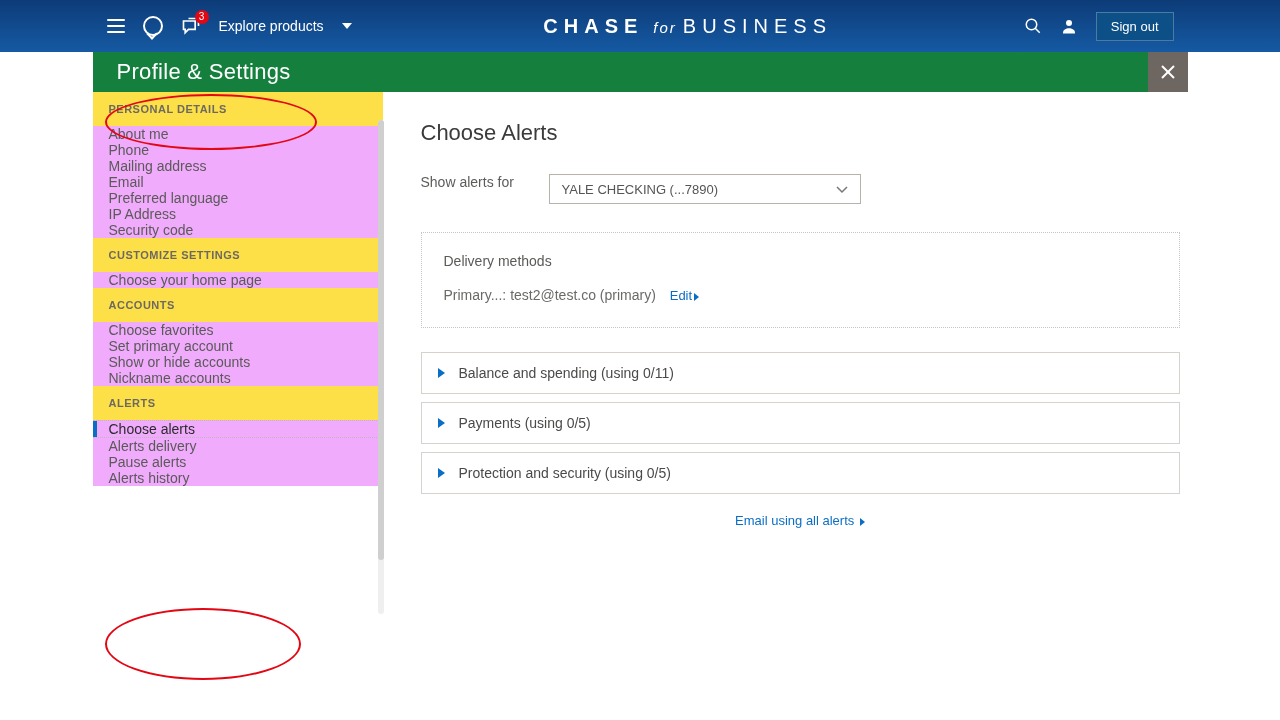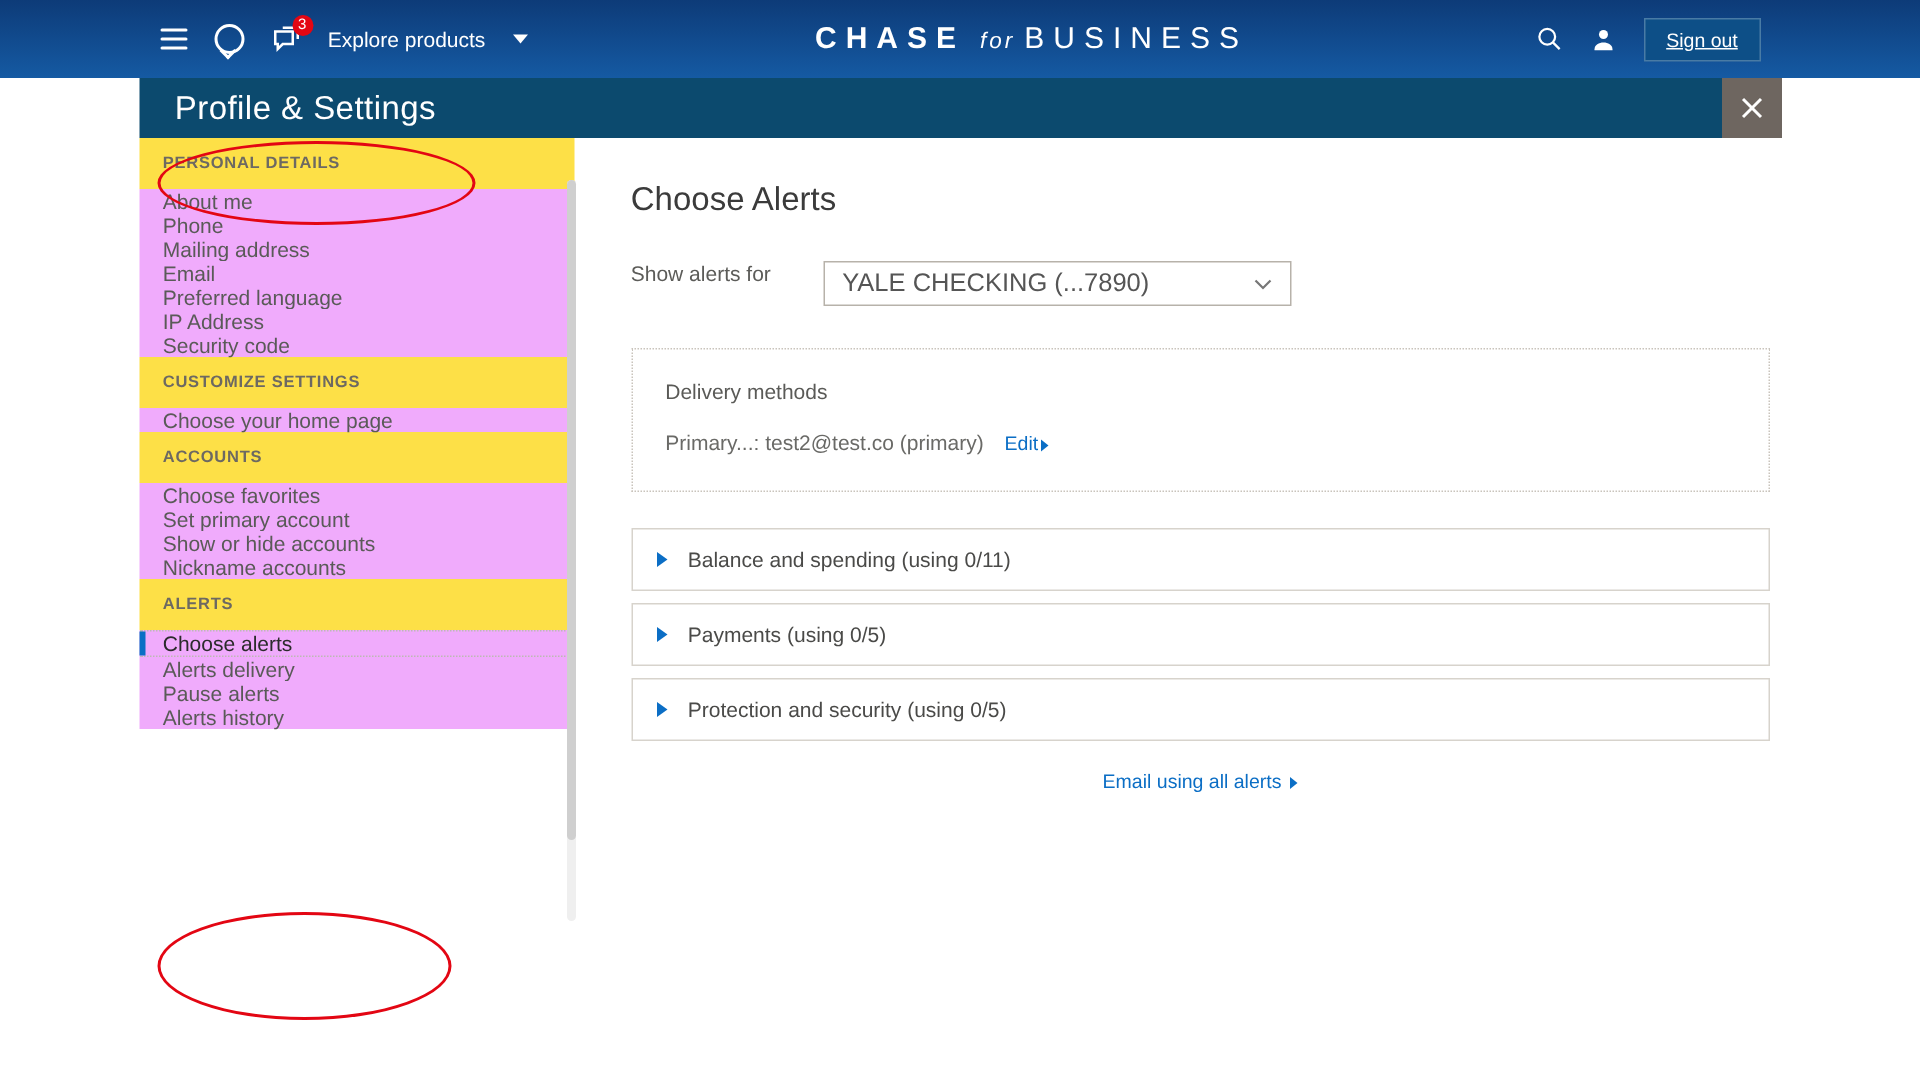--- a/index.html
+++ b/index.html
@@ -20,24 +20,24 @@
 .msg svg { width: 20px; height: 20px; }
 .badge { position:absolute; top:-6px; right:-8px; background:#e30613; color:#fff; border-radius:50%; width:14px; height:14px; font-size:10px; line-height:14px; text-align:center; }
 .explore { color:#fff; font-size:14px; display:flex; align-items:center; gap:18px; cursor:pointer; }
 .caret-down { width:0; height:0; border-left:5px solid transparent; border-right:5px solid transparent; border-top:6px solid #fff; }
 .logo { flex:1; text-align:center; letter-spacing:6px; font-weight:600; font-size:20px; }
 .logo .for { font-style: italic; font-weight:300; font-size:15px; letter-spacing:2px; margin: 0 6px 0 10px; text-transform: lowercase;}
 .logo .biz { font-weight:300; letter-spacing:6px; font-size:20px;}
 .tb-right { display:flex; align-items:center; gap:18px; padding-right:14px; }
 .search-glass { width:18px; height:18px; }
 .person { width:18px; height:18px; }
-.signout { background:#0d4f87; border:1px solid rgba(255,255,255,0.25); color:#fff; padding:6px 14px; font-size:13px; border-radius:0; cursor:pointer;text-decoration:underline; }
-
-
-.pagehead { height: 40px; background:#0c4a6e; color:#fff; width:1095px; display:flex; align-items:center; justify-content:space-between; }
+.signout { background:#0d4f87; border:1px solid rgba(255,255,255,0.25); color:#fff; padding:6px 14px; font-size:13px; border-radius:0; cursor:pointer; }
+
+
+.pagehead { height: 40px; background:#15803d; color:#fff; width:1095px; display:flex; align-items:center; justify-content:space-between; }
 .pagehead h1 { font-size: 22px; font-weight: 300; padding-left: 24px; letter-spacing: 0.3px; }
 .closebtn { width:40px; height:40px; background:#6e6660; display:flex; align-items:center; justify-content:center; cursor:pointer; }
 .closebtn svg { width:16px; height:16px; }
 
 .main { display:flex; width:1095px; }
 
 
 .sidebar { width:290px; background:#fff; border-right: none; position:relative; }
 .side-head { background:#fde047; color:#6d6962; font-size:11px; font-weight:700; letter-spacing:0.5px; padding: 11px 16px; }
 .side-item { padding: 0 16px; color:#5a5a58; font-size:14px; cursor:pointer; position:relative; background:#f0abfc; }
@@ -45,21 +45,21 @@
 .side-item.active::before { content:""; position:absolute; left:0; top:0; bottom:0; width:4px; background:#0b6ec5; }
 .side-item.active { border-top:1px dotted #bdb9b3; border-bottom:1px dotted #bdb9b3; }
 .scroll-track { position:absolute; right:0; top:6px; bottom:0; width:6px; background:#efefef; border-radius:3px; }
 .scroll-thumb { position:absolute; right:0; top:6px; width:6px; height:440px; background:#cfcfcf; border-radius:3px; }
 
 
 .pane { flex:1; padding: 28px 8px 0 38px; }
 .pane h2 { font-size: 22px; font-weight: 400; color: #3b3b3b; margin-bottom: 28px; }
 .row-select { display:flex; align-items:flex-start; margin-bottom: 28px; margin-top: 10px; }
 .row-select label { width: 128px; color:#5c5c59; font-size:14px;}
-.selectbox { width:312px; height:30px; border:1px solid #b7b2aa; display:flex; align-items:center; justify-content:space-between; padding:0 12px; font-size:17px; color:#555; cursor:pointer; }
+.selectbox { width:312px; height:30px; border:1px solid #b7b2aa; display:flex; align-items:center; justify-content:space-between; padding:0 12px; font-size:13px; color:#555; cursor:pointer; }
 .delivery { border:1px dotted #c9c4bc; padding: 20px 22px 24px; margin-bottom: 24px; }
 .delivery .dh { color:#5a5a57; font-size:14px; margin-bottom:18px; }
 .delivery .line { color:#6a6a67; font-size:14px; }
 .editlink { color:#0b6ec5; font-size:13px; margin-left:10px; cursor:pointer; }
 .caret-right-blue { display:inline-block; width:0; height:0; border-top:4px solid transparent; border-bottom:4px solid transparent; border-left:5px solid #0b6ec5; margin-left:2px; vertical-align:middle;}
 .accordion { border:1px solid #d7d3cc; height:42px; display:flex; align-items:center; padding:13px 16px; margin-bottom:8px; cursor:pointer; }
 .acc-caret { width:0; height:0; border-top:5px solid transparent; border-bottom:5px solid transparent; border-left:7px solid #0b6ec5; margin-right:14px;}
 .acc-label { color:#4a4a48; font-size:14px; }
 .stopall { text-align:center; margin-top:18px; }
 .stopall a { color:#0b6ec5; font-size:13px; text-decoration:none; }

